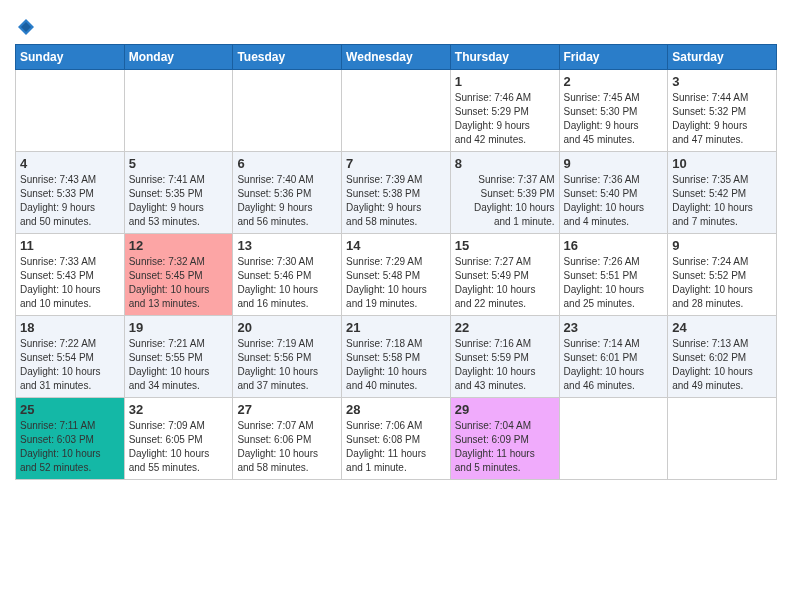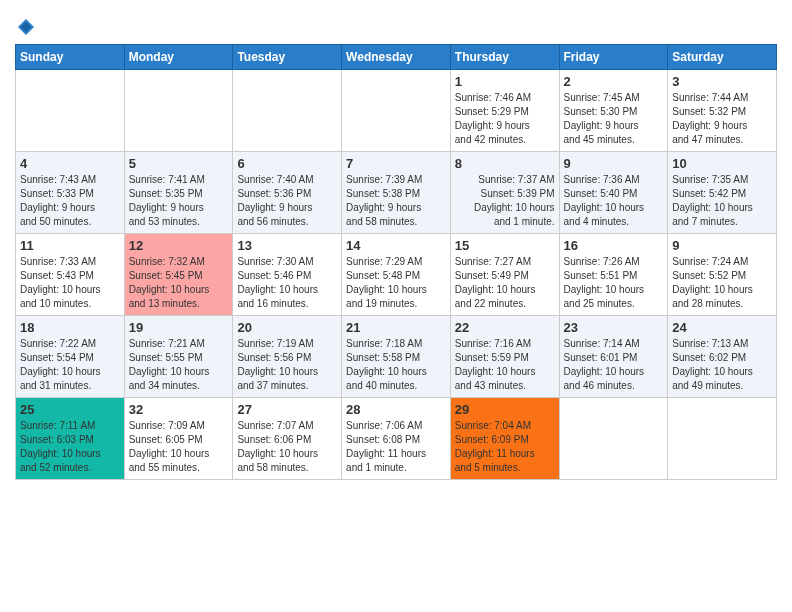--- a/index.html
+++ b/index.html
@@ -331,21 +331,21 @@
 Daylight: 10 hours
 and 58 minutes.</div>
         </td>
         <td style="background: rgb(255, 255, 255);">
           <span class="day-number">28</span>
           <div class="day-info" style="white-space: pre-line;">Sunrise: 7:06 AM
 Sunset: 6:08 PM
 Daylight: 11 hours
 and 1 minute.</div>
         </td>
-        <td style="background: #f97316; margin-top: 28px;">
+        <td style="background: #f0abfc; margin-top: 28px;">
           <span class="day-number">29</span>
           <div class="day-info" style="white-space: pre-line;">Sunrise: 7:04 AM
 Sunset: 6:09 PM
 Daylight: 11 hours
 and 5 minutes.</div>
         </td>
         <td class="empty-cell"></td>
         <td class="empty-cell"></td>
       </tr>
     </tbody>

